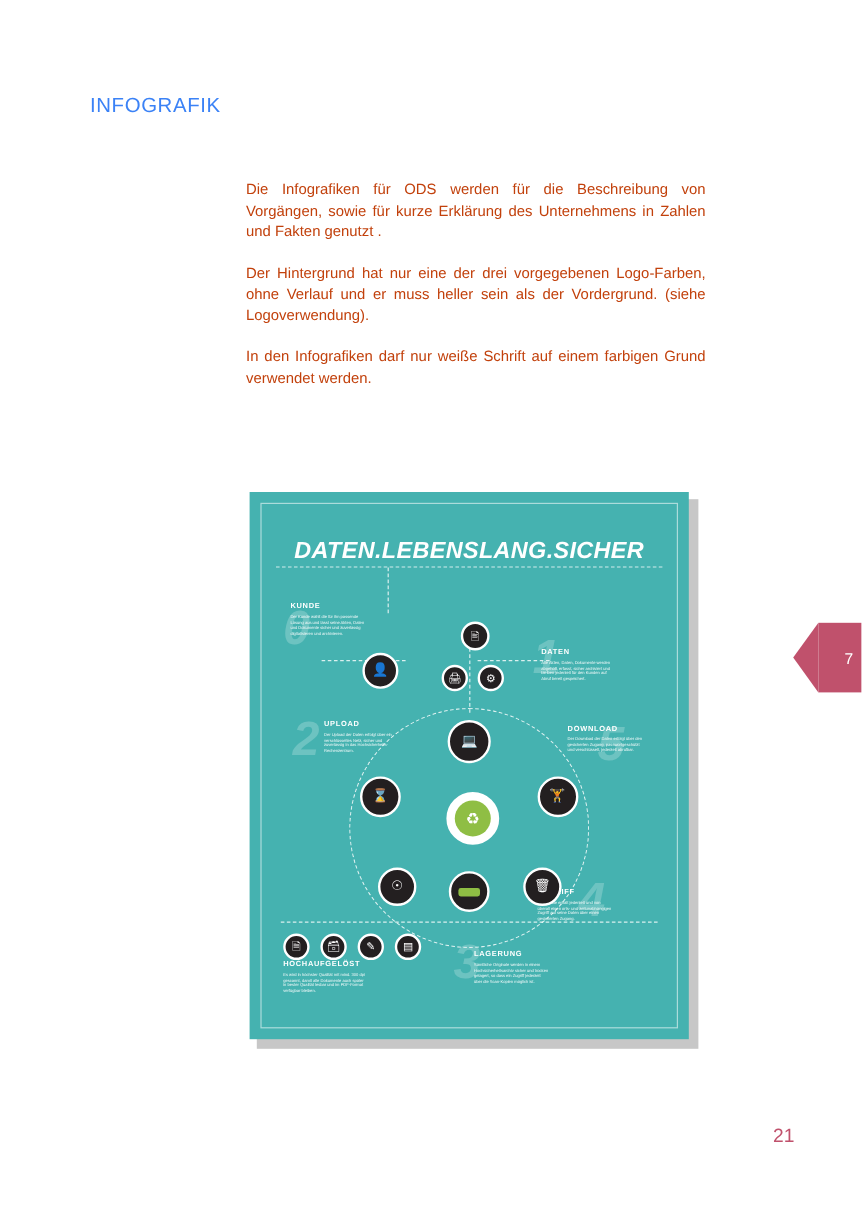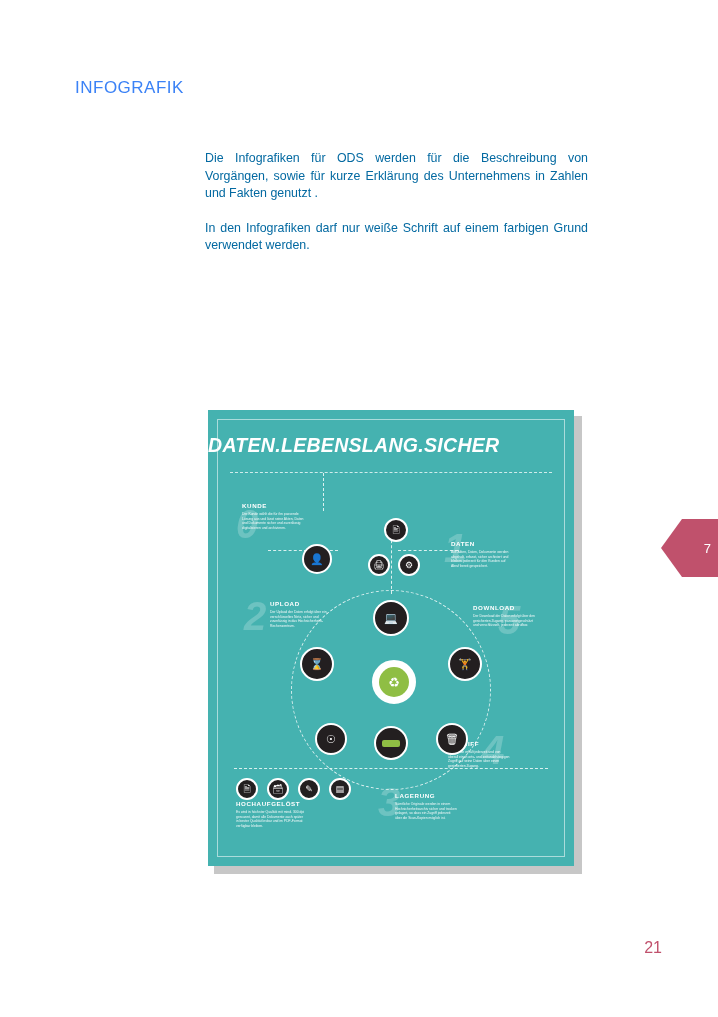--- a/index.html
+++ b/index.html
@@ -35,21 +35,21 @@
     color: #3b82f6;
     font-weight: 400;
   }
 
   
   .copy {
     position: absolute;
     left: 205px;
     top: 150px;
     width: 383px;
-    color: #0369a1;
+    color: #c2410c;
     font-size: 12.4px;
     line-height: 17.5px;
     text-align: justify;
   }
   .copy p {
     margin: 0 0 17px 0;
     text-align: justify;
     text-justify: inter-word;
   }
   .copy p:last-child { margin-bottom: 0; }
@@ -123,21 +123,22 @@
     top: 9px;
     right: 9px;
     bottom: 9px;
     border: 1px solid rgba(255,255,255,0.55);
     box-sizing: border-box;
   }
   .poster-title {
     position: absolute;
     left: 0;
     right: 0;
-    top: 24px;
+    top: 38px;
+    text-align: center;
     color: #ffffff;
     font-size: 19.5px;
     font-weight: bold;
     font-style: italic;
     letter-spacing: 0.3px;
   }
   .title-rule {
     position: absolute;
     left: 22px;
     right: 22px;
@@ -234,20 +235,21 @@
 </style>
 </head>
 <body>
 
 <div class="left-rule"></div>
 
 <div class="page-title">INFOGRAFIK</div>
 
 <div class="copy">
   <p>Die Infografiken für ODS werden für die Beschreibung von Vorgängen, sowie für kurze Erklärung des Unternehmens in Zahlen und Fakten genutzt .</p>
+  <p>Der Hintergrund hat nur eine der drei vorgegebenen Logo-Farben, ohne Verlauf und er muss heller sein als der Vordergrund. (siehe Logoverwendung).</p>
   <p>In den Infografiken darf nur weiße Schrift auf einem farbigen Grund verwendet werden.</p>
 </div>
 
 <div class="chapter-tab">
   <span>7</span>
 </div>
 
 <div class="poster-wrap">
   <div class="poster-shadow"></div>
   <div class="poster">

